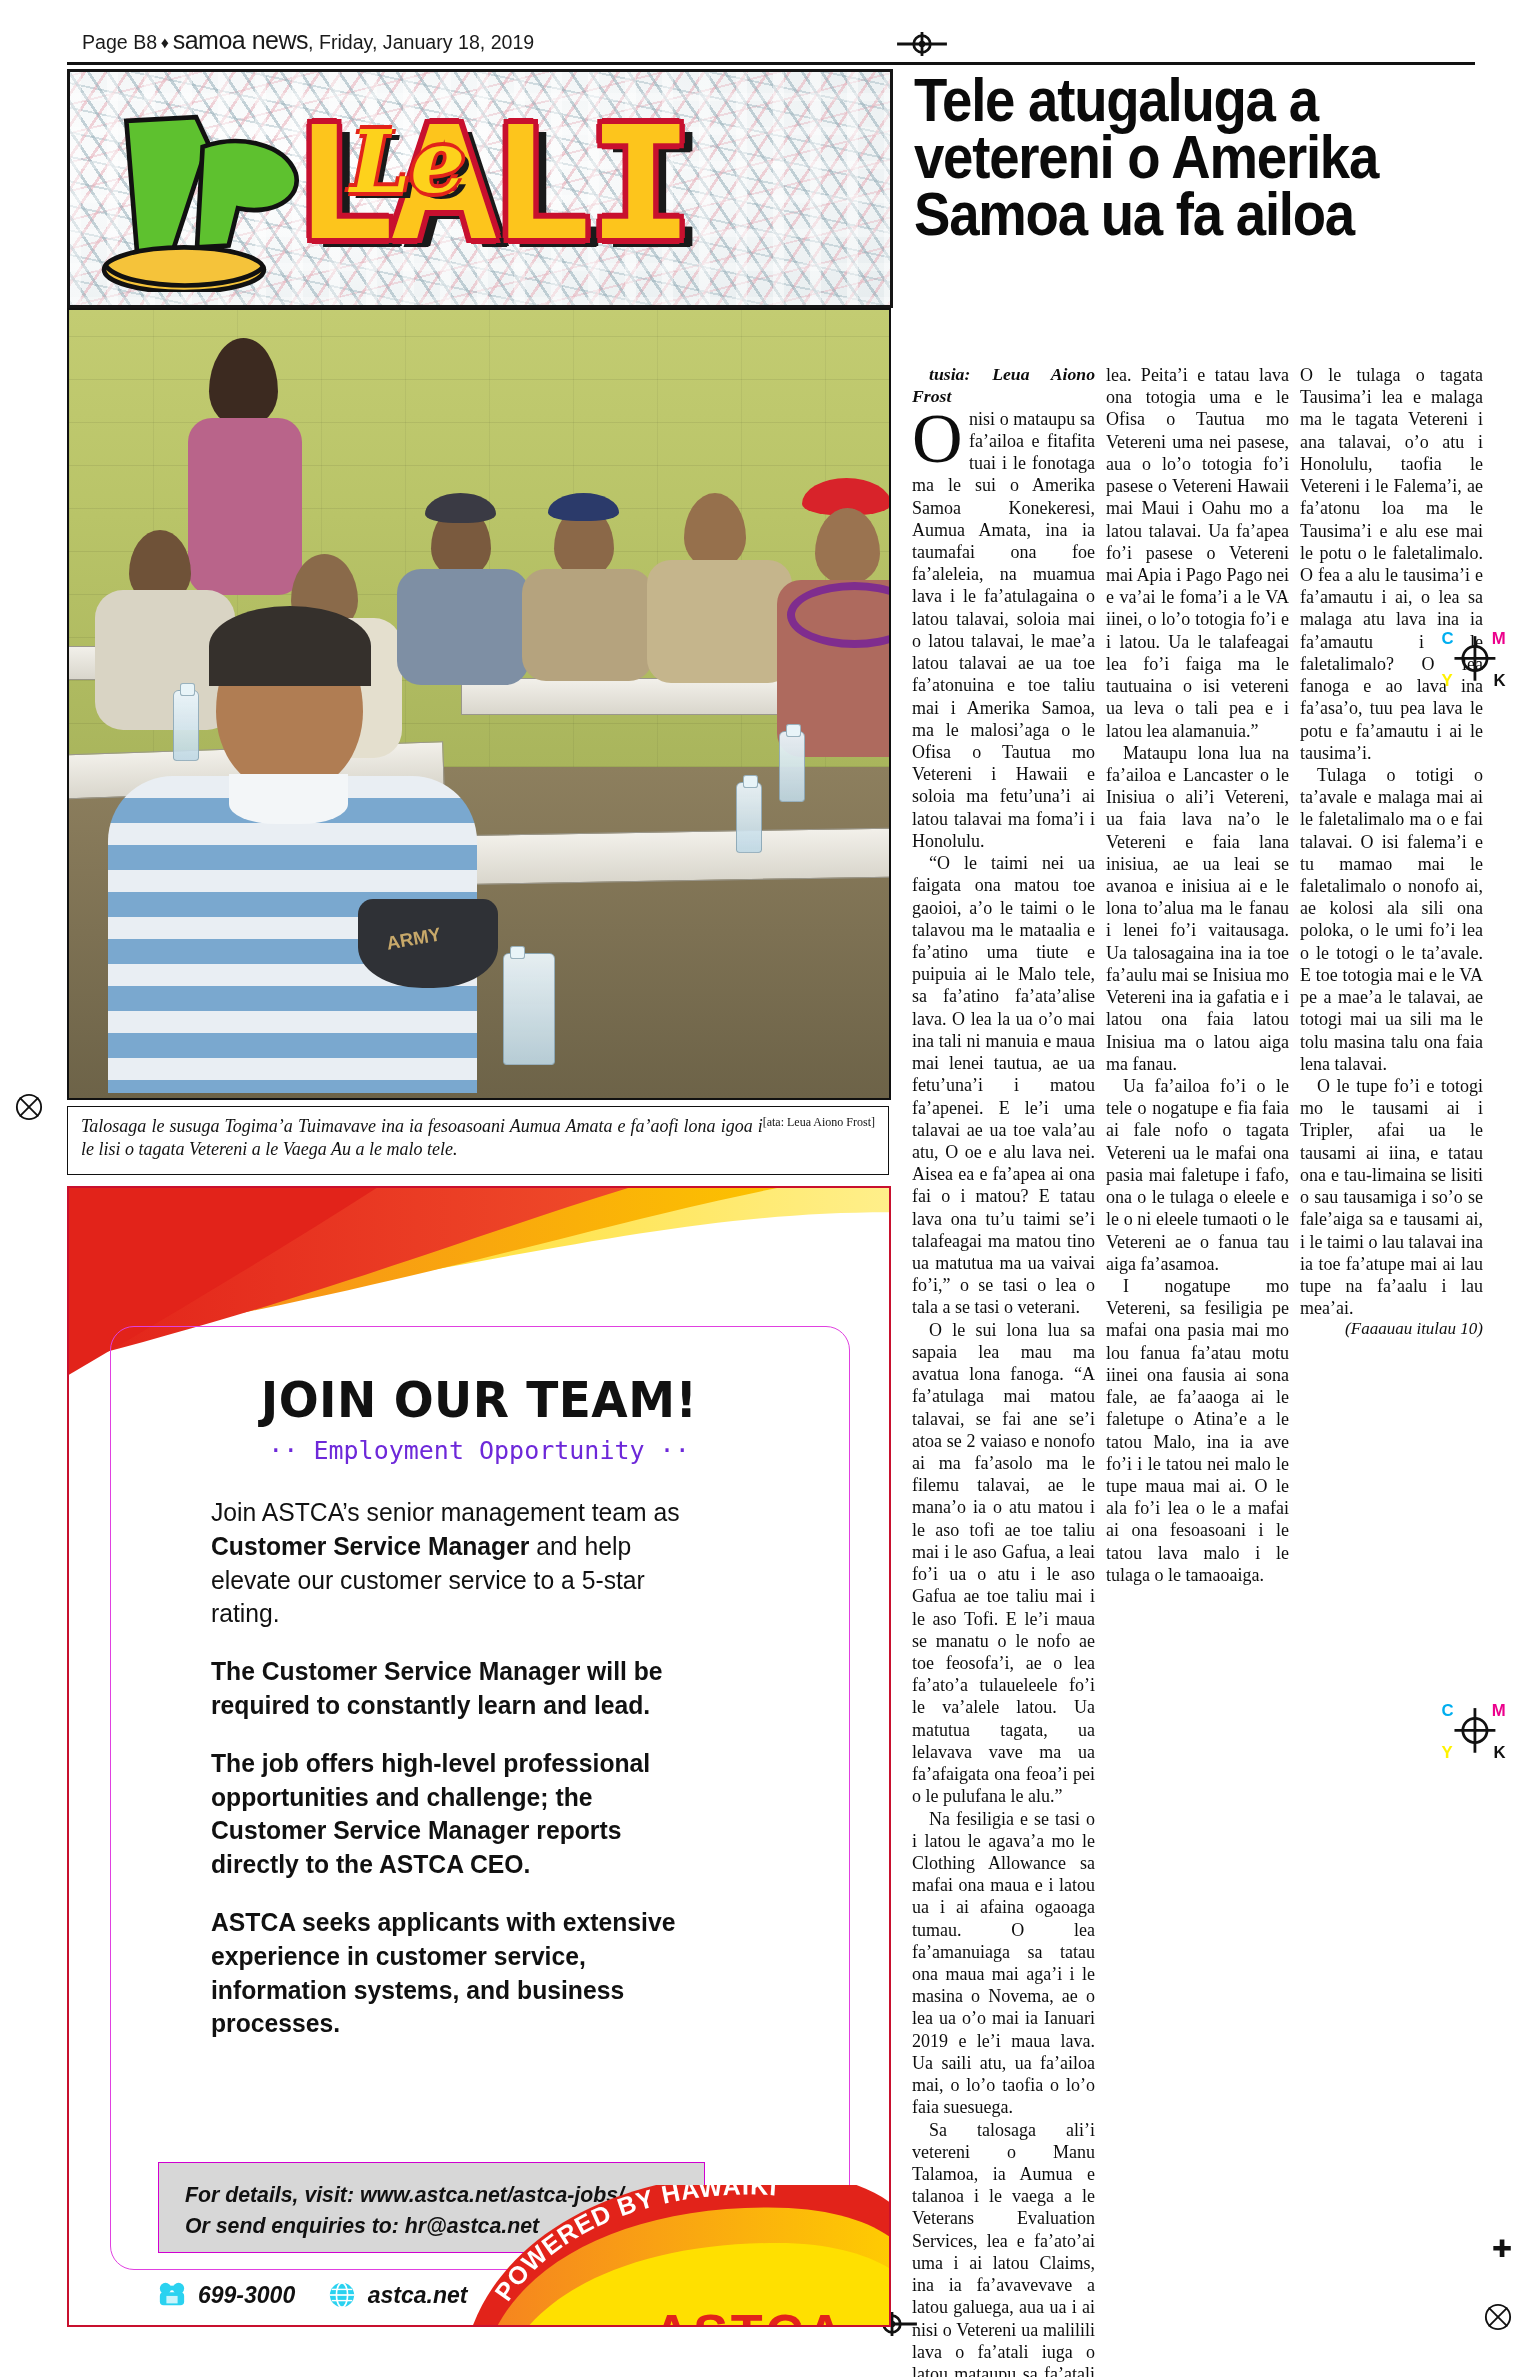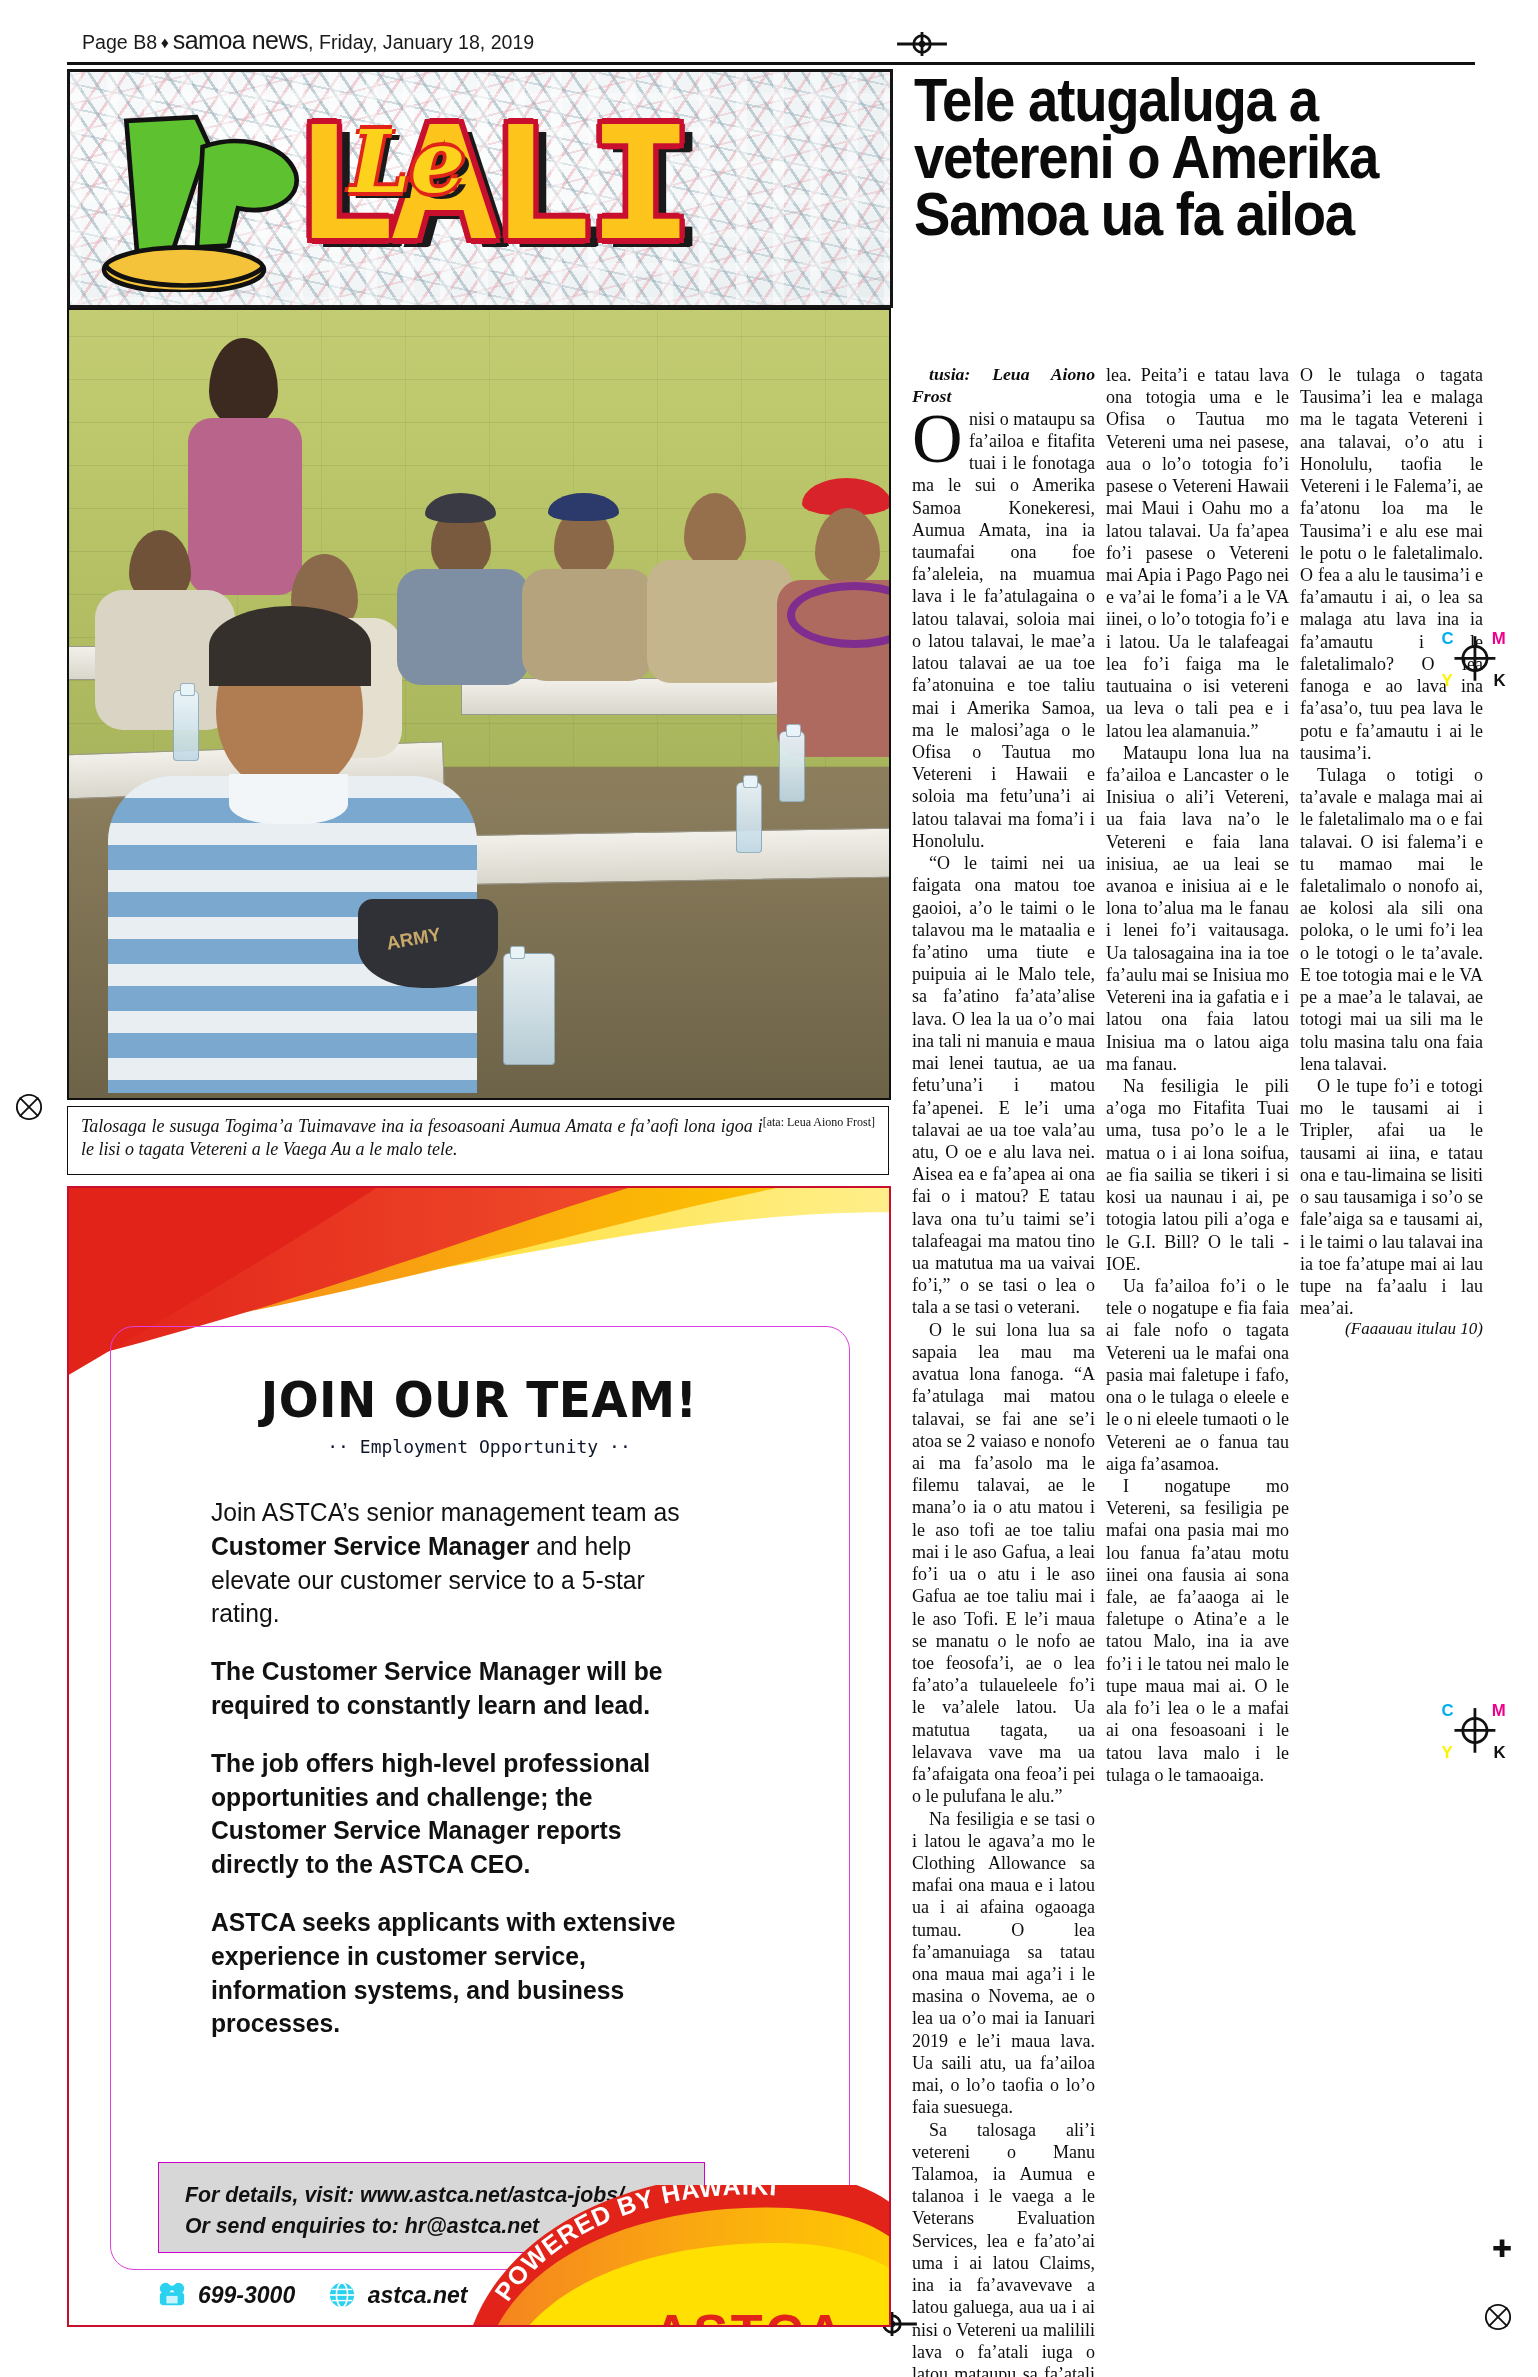--- a/index.html
+++ b/index.html
@@ -78,21 +78,21 @@
   .captext{position:absolute;left:13px;top:7.5px;width:794px;font-family:"Liberation Serif",serif;font-style:italic;font-size:18px;line-height:1.28;color:#111;text-align:justify;}
   .credit{float:right;font-style:normal;font-family:"Liberation Serif",serif;font-size:12px;}
 
   
   .ad{position:absolute;left:67px;top:1186px;width:820px;height:1137px;border:2.8px solid #c8102e;background:#fff;overflow:hidden;}
   .ad-swoosh{position:absolute;left:0;top:0;width:820px;height:196px;overflow:hidden;}
   .ad-round{position:absolute;left:41px;top:138px;width:738px;height:942px;border:1.9px solid #e040e0;border-radius:24px;}
   .ad-title{position:absolute;left:0;top:183px;width:820px;text-align:center;font-family:"DejaVu Sans",sans-serif;font-weight:700;
      font-size:50px;letter-spacing:0.5px;color:#111;transform:scaleX(.94);}
   .ad-sub{position:absolute;left:0;top:248px;width:820px;text-align:center;font-family:"DejaVu Sans Mono",monospace;
-     font-size:18px;letter-spacing:0px;color:#0f172a;}
+     font-size:25px;letter-spacing:0px;color:#6d28d9;}
   .ad-body{position:absolute;left:142px;top:308px;width:503px;font-family:"Liberation Sans",sans-serif;font-weight:700;
      font-size:26px;line-height:1.30;color:#111;transform:scaleX(.95);transform-origin:left top;}
   .ad-body p{margin:0 0 24px 0;}
   .ad-body b{font-weight:700;}
   .ad-body .light{font-weight:400;}
   .ad-callout{position:absolute;left:89px;top:974px;width:545px;height:89px;background:#d7d7d7;border:1.9px solid #d000d0;}
   .ad-callout .cut{position:absolute;right:-1.9px;bottom:-1.9px;width:0;height:0;border-left:56px solid transparent;border-bottom:28px solid #fff;}
   .ad-callout-txt{position:absolute;left:26px;top:17px;width:503px;font-family:"Liberation Sans",sans-serif;font-style:italic;
      font-weight:700;font-size:22.4px;line-height:1.38;color:#111;transform:scaleX(.95);transform-origin:left top;}
   .ad-contact{position:absolute;left:89px;top:1093px;width:559px;display:flex;align-items:center;gap:12px;
@@ -333,21 +333,20 @@
     <p>“O le taimi nei ua faigata ona matou toe gaoioi, a’o le taimi o le talavou ma le mataalia e fa’atino uma tiute e puipuia ai le Malo tele, sa fa’atino fa’ata’alise lava. O lea la ua o’o mai ina tali ni manuia e maua mai lenei tautua, ae ua fetu’una’i i matou fa’apenei. E le’i uma talavai ae ua toe vala’au atu, O oe e alu lava nei. Aisea ea e fa’apea ai ona fai o i matou? E tatau lava ona tu’u taimi se’i talafeagai ma matou tino ua matutua ma ua vaivai fo’i,” o se tasi o lea o tala a se tasi o veterani.</p>
     <p>O le sui lona lua sa sapaia lea mau ma avatua lona fanoga. “A fa’atulaga mai matou talavai, se fai ane se’i atoa se 2 vaiaso e nonofo ai ma fa’asolo ma le filemu talavai, ae le mana’o ia o atu matou i le aso tofi ae toe taliu mai i le aso Gafua, a leai fo’i ua o atu i le aso Gafua ae toe taliu mai i le aso Tofi. E le’i maua se manatu o le nofo ae toe feosofa’i, ae o lea fa’ato’a tulaueleele fo’i le va’alele latou. Ua matutua tagata, ua lelavava vave ma ua fa’afaigata ona feoa’i pei o le pulufana le alu.”</p>
     <p>Na fesiligia e se tasi o i latou le agava’a mo le Clothing Allowance sa mafai ona maua e i latou ua i ai afaina ogaoaga tumau. O lea fa’amanuiaga sa tatau ona maua mai aga’i i le masina o Novema, ae o lea ua o’o mai ia Ianuari 2019 e le’i maua lava. Ua saili atu, ua fa’ailoa mai, o lo’o taofia o lo’o faia suesuega.</p>
     <p>Sa talosaga ali’i vetereni o Manu Talamoa, ia Aumua e talanoa i le vaega a le Veterans Evaluation Services, lea e fa’ato’ai uma i ai latou Claims, ina ia fa’avavevave a latou galuega, aua ua i ai nisi o Vetereni ua malilili lava o fa’atali iuga o latou mataupu sa fa’atali i lea vaega o le tautua mo Fitafita Tuai.</p>
 
   </div>
 
   <div class="artcol c2">
     <p class="noind">lea. Peita’i e tatau lava ona totogia uma e le Ofisa o Tautua mo Vetereni uma nei pasese, aua o lo’o totogia fo’i pasese o Vetereni Hawaii mai Maui i Oahu mo a latou talavai. Ua fa’apea fo’i pasese o Vetereni mai Apia i Pago Pago nei e va’ai le foma’i a le VA iinei, o lo’o totogia fo’i e i latou. Ua le talafeagai lea fo’i faiga ma le tautuaina o isi vetereni ua leva o tali pea e i latou lea alamanuia.”</p>
     <p>Mataupu lona lua na fa’ailoa e Lancaster o le Inisiua o ali’i Vetereni, ua faia lava na’o le Vetereni e faia lana inisiua, ae ua leai se avanoa e inisiua ai e le lona to’alua ma le fanau i lenei fo’i vaitausaga. Ua talosagaina ina ia toe fa’aulu mai se Inisiua mo Vetereni ina ia gafatia e i latou ona faia latou Inisiua ma o latou aiga ma fanau.</p>
-    <p>Na fesiligia le pili a’oga mo Fitafita Tuai uma, tusa po’o le a le matua o i ai lona soifua, ae fia sailia se tikeri i si kosi ua naunau i ai, pe totogia latou pili a’oga e le G.I. Bill? O le tali - IOE.</p>
     <p>Ua fa’ailoa fo’i o le tele o nogatupe e fia faia ai fale nofo o tagata Vetereni ua le mafai ona pasia mai faletupe i fafo, ona o le tulaga o eleele e le o ni eleele tumaoti o le Vetereni ae o fanua tau aiga fa’asamoa.</p>
     <p>I nogatupe mo Vetereni, sa fesiligia pe mafai ona pasia mai mo lou fanua fa’atau motu iinei ona fausia ai sona fale, ae fa’aaoga ai le faletupe o Atina’e a le tatou Malo, ina ia ave fo’i i le tatou nei malo le tupe maua mai ai. O le ala fo’i lea o le a mafai ai ona fesoasoani i le tatou lava malo i le tulaga o le tamaoaiga.</p>
   </div>
 
   <div class="artcol c3">
     <p class="noind">O le tulaga o tagata Tausima’i lea e malaga ma le tagata Vetereni i ana talavai, o’o atu i Honolulu, taofia le Vetereni i le Falema’i, ae fa’atonu loa ma le Tausima’i e alu ese mai le potu o le faletalimalo. O fea a alu le tausima’i e fa’amautu i ai, o lea sa malaga atu lava ina ia fa’amautu i le faletalimalo? O lea fanoga e ao lava ina fa’asa’o, tuu pea lava le potu e fa’amautu i ai le tausima’i.</p>
     <p>Tulaga o totigi o ta’avale e malaga mai ai le faletalimalo ma o e fai talavai. O isi falema’i e tu mamao mai le faletalimalo o nonofo ai, ae kolosi ala sili ona poloka, o le umi fo’i lea o le totogi o le ta’avale. E toe totogia mai e le VA pe a mae’a le talavai, ae totogi mai ua sili ma le tolu masina talu ona faia lena talavai.</p>
     <p>O le tupe fo’i e totogi mo le tausami ai i Tripler, afai ua le tausami ai iina, e tatau ona e tau-limaina se lisiti o sau tausamiga i so’o se fale’aiga sa e tausami ai, i le taimi o lau talavai ina ia toe fa’atupe mai ai lau tupe na fa’aalu i lau mea’ai.</p>
     <p class="contnote">(Faaauau itulau 10)</p>
   </div>

